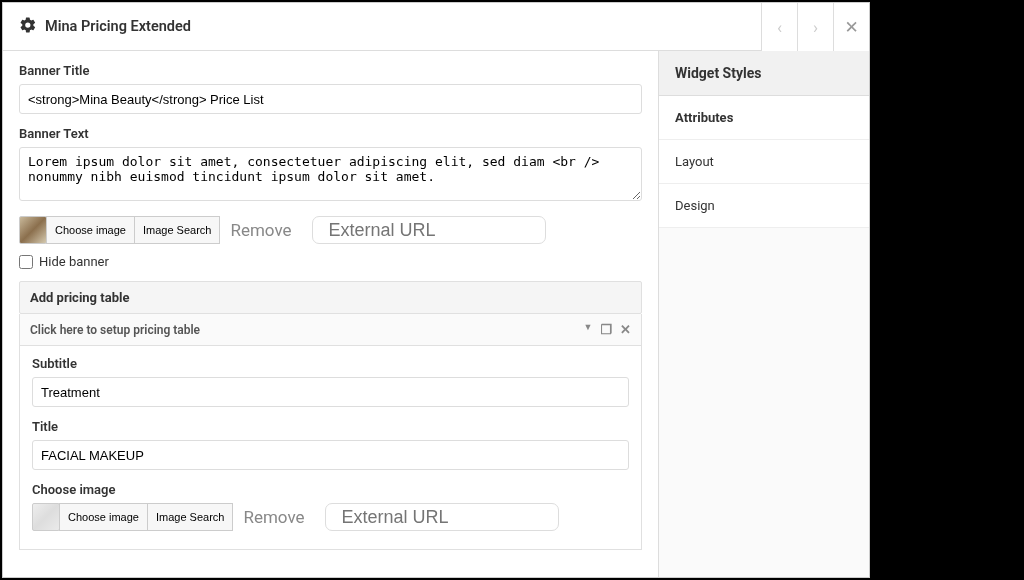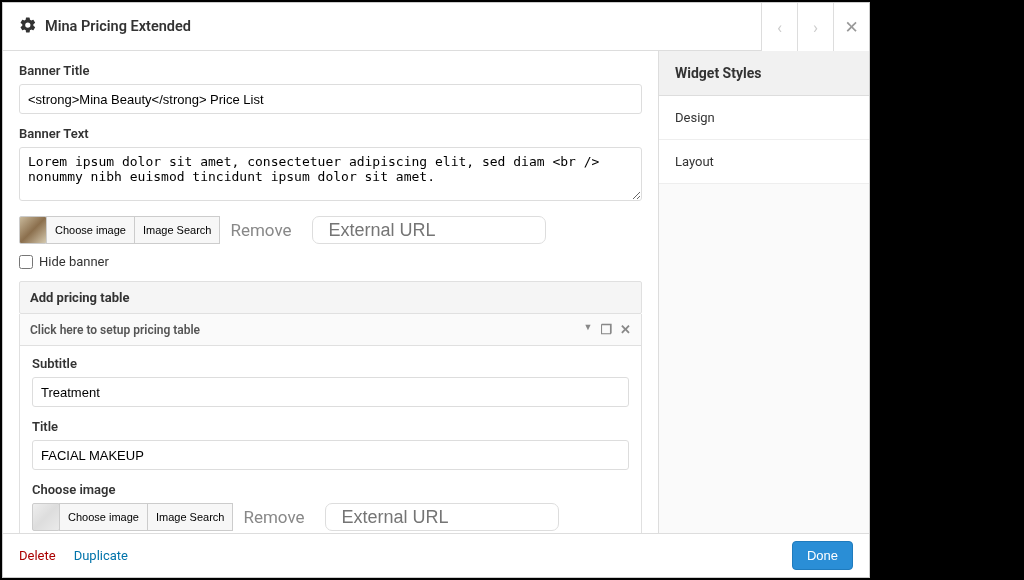--- a/index.html
+++ b/index.html
@@ -118,24 +118,19 @@
             <input class="ext-url" placeholder="External URL" style="">
           </div>
         </div>
 
       </div>
 
     </div>
 
     <div class="sidebar">
       <div class="side-header">Widget Styles</div>
+      <div class="side-tab active">Attributes</div>
+      <div class="side-tab">Layout</div>
       <div class="side-tab">Design</div>
-      <div class="side-tab">Layout</div>
     </div>
   </div>
 
-  <div class="footer">
-    <span class="link-del">Delete</span>
-    <span class="link-dup">Duplicate</span>
-    <span class="spacer"></span>
-    <button class="done-btn">Done</button>
-  </div>
 </div>
 
 </body></html>

